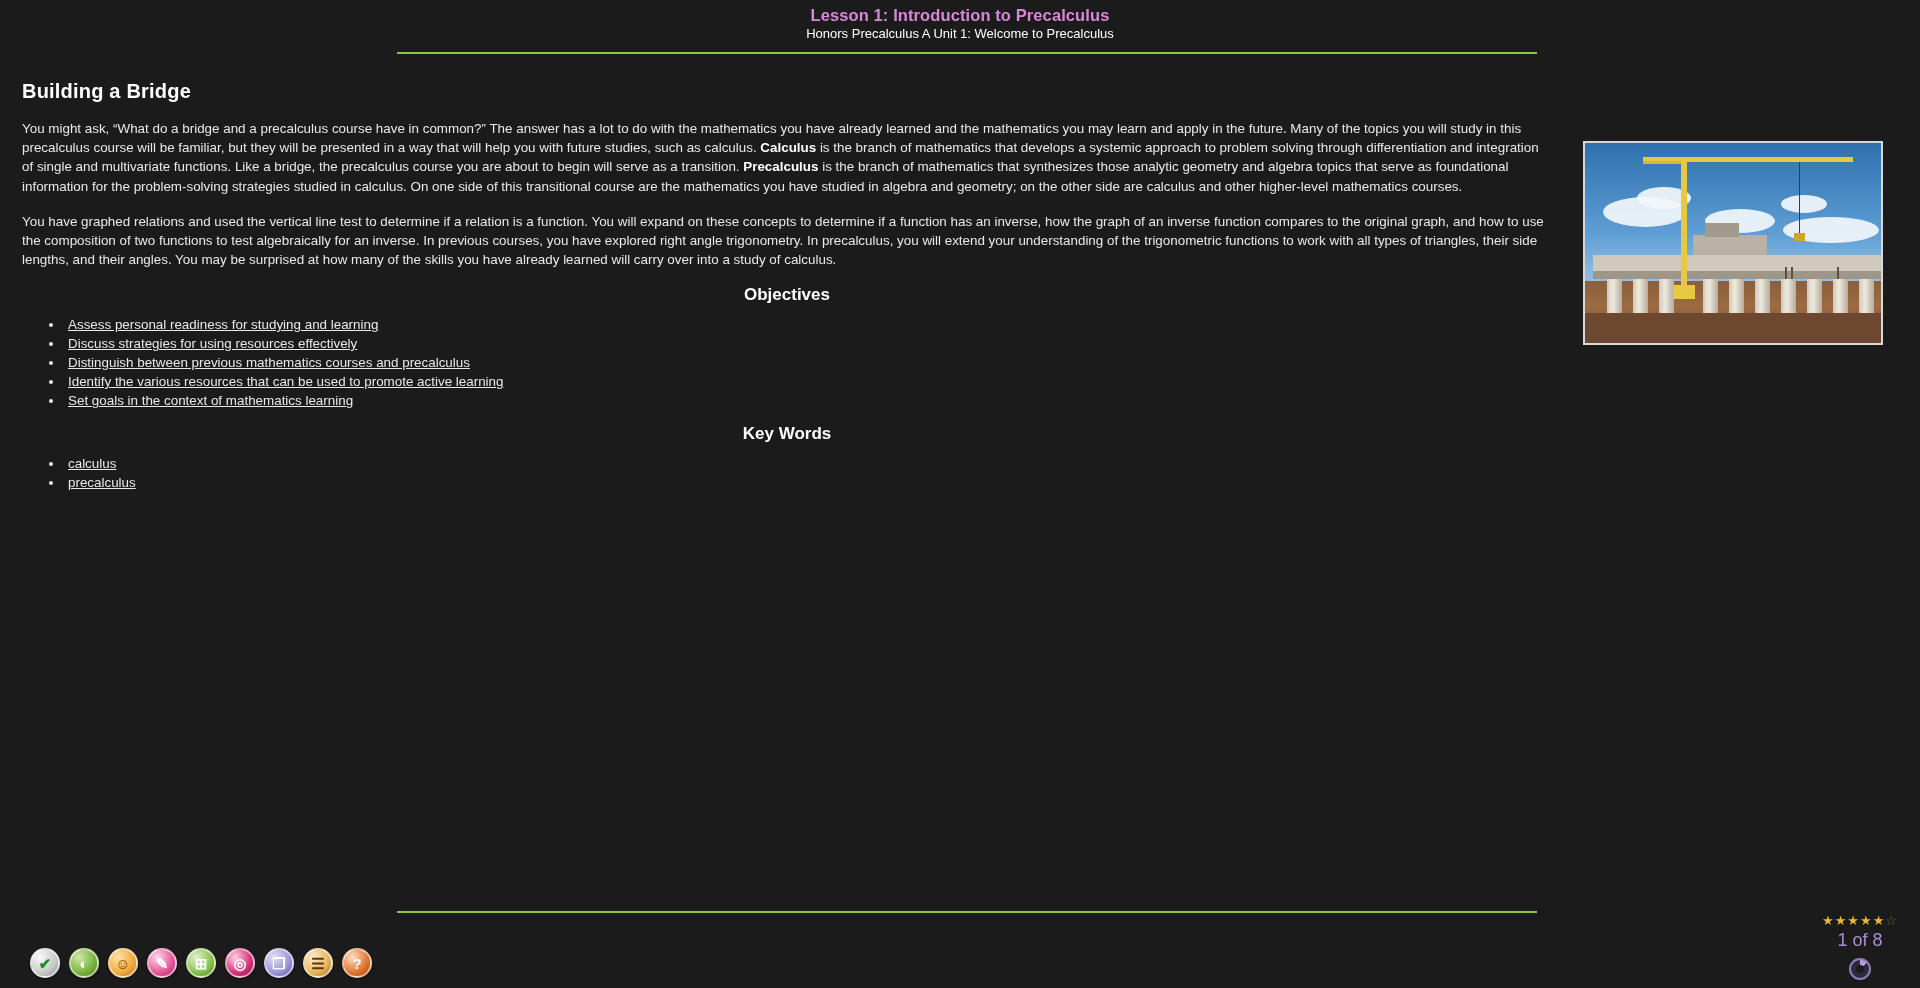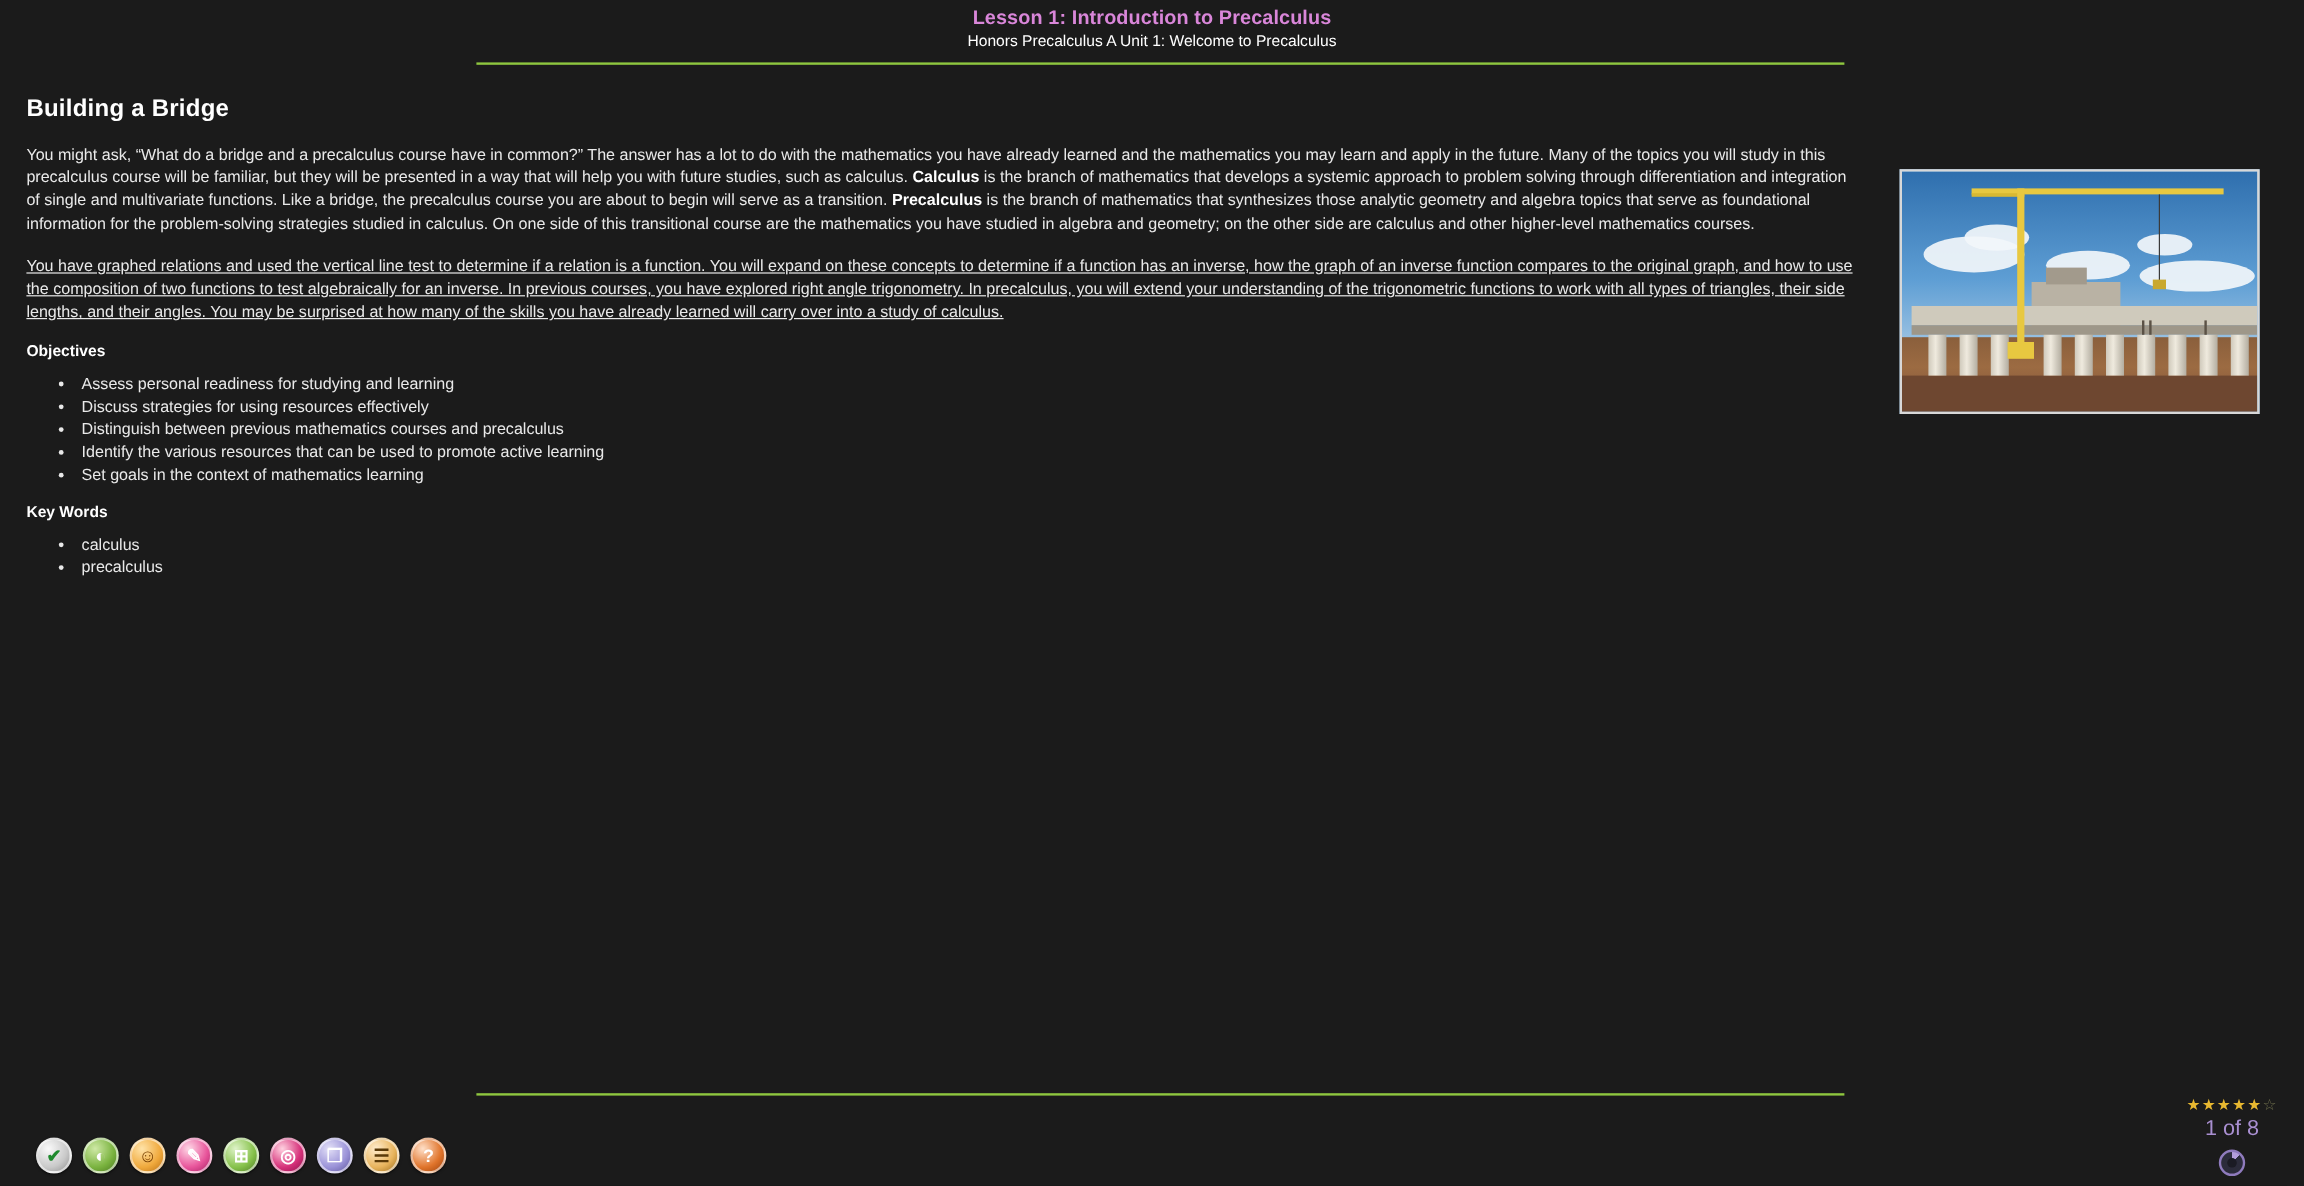--- a/index.html
+++ b/index.html
@@ -65,39 +65,41 @@
   }
   p.para {
     color: #e9e9e9;
     font-size: 13.4px;
     line-height: 19.2px;
     margin: 0 0 16px 0;
     text-align: left;
   }
   p.para b { color: #ffffff; font-weight: bold; }
   .para-wrap-1 { width: 1520px; }
-  .para-wrap-2 { width: 1528px; text-decoration: underline; }
+  .para-wrap-2 { width: 1528px; }
 
   h2.sub-title {
     color: #ffffff;
-    font-size: 13px;
+    font-size: 17px;
     font-weight: bold;
     margin: 14px 0 10px 0;
+    text-align: center;
   }
   ul.bullets {
     margin: 0 0 10px 0;
     padding-left: 42px;
     list-style: disc;
   }
   ul.bullets li {
     color: #e9e9e9;
     font-size: 13.4px;
     line-height: 19px;
     margin-bottom: 0px;
     padding-left: 4px;
+    text-decoration: underline;
   }
   ul.bullets li::marker { color: #e9e9e9; }
 
   
   .illus {
     position: absolute;
     left: 1583px; top: 141px;
     width: 300px; height: 204px;
     border: 2px solid #d8d8d8;
     overflow: hidden;

